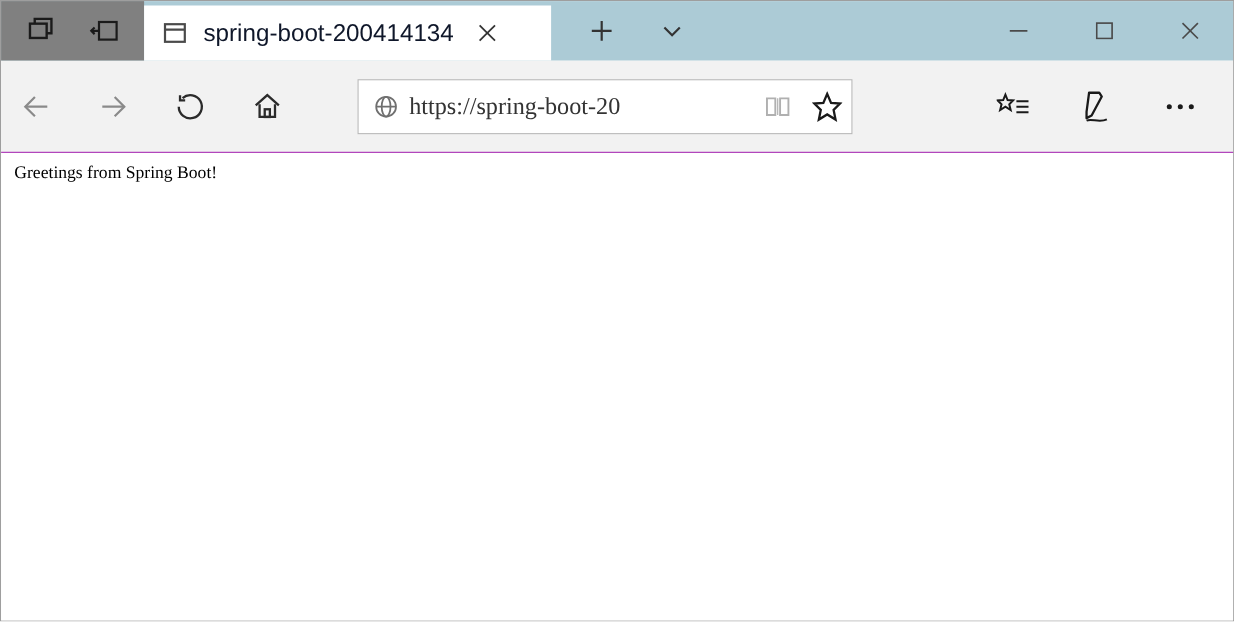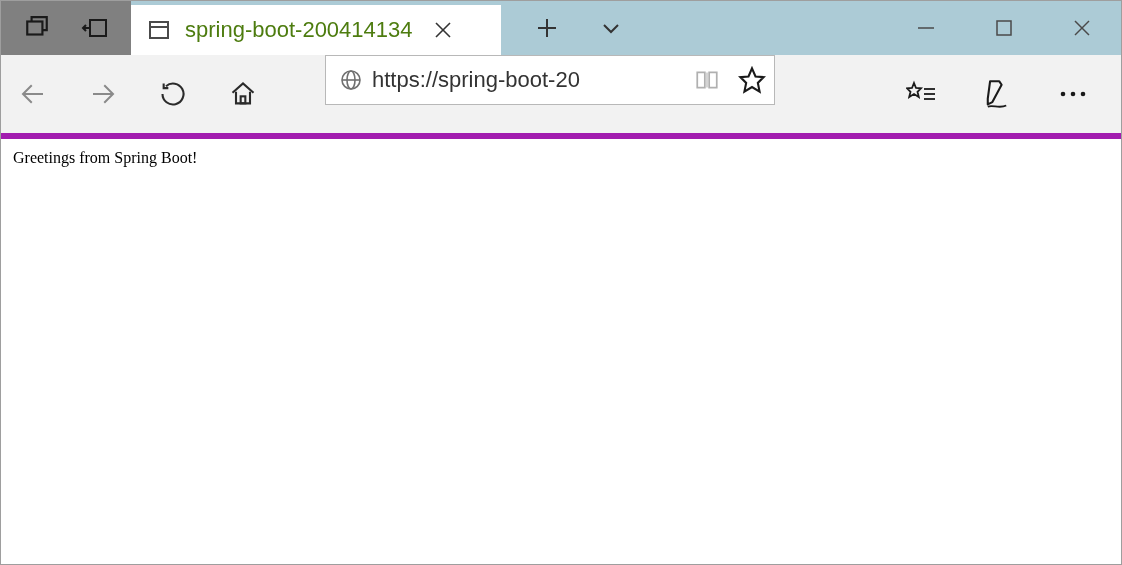--- a/index.html
+++ b/index.html
@@ -37,21 +37,21 @@
     background: #ffffff;
     display: flex;
     align-items: center;
     padding: 0 18px 0 16px;
     gap: 14px;
     margin-top: 4px;
     min-width: 370px;
   }
   .tab-title {
     font-size: 22px;
-    color: #4d7c0f;
+    color: #0f172a;
     white-space: nowrap;
     overflow: hidden;
   }
   .tab-close {
     width: 32px; height: 32px;
     display: flex; align-items: center; justify-content: center;
   }
   .tabstrip-actions {
     display: flex;
     align-items: center;
@@ -65,23 +65,25 @@
   }
   .win-btn {
     width: 78px; height: 54px;
     display: flex; align-items: center; justify-content: center;
   }
   
   .toolbar {
     height: 84px;
     background: #f2f2f2;
     display: flex;
+    align-items: center;
     padding: 0 24px 0 14px;
     gap: 10px;
-    border-bottom: 6px solid #a21caf;
+    border-bottom: 1px solid #a21caf;
+    font-family: Liberation Serif, serif;
   }
   .nav-btns {
     display: flex;
     align-items: center;
     gap: 34px;
     margin-right: 24px;
   }
   .icon-btn {
     width: 36px; height: 36px;
     display: flex; align-items: center; justify-content: center;

